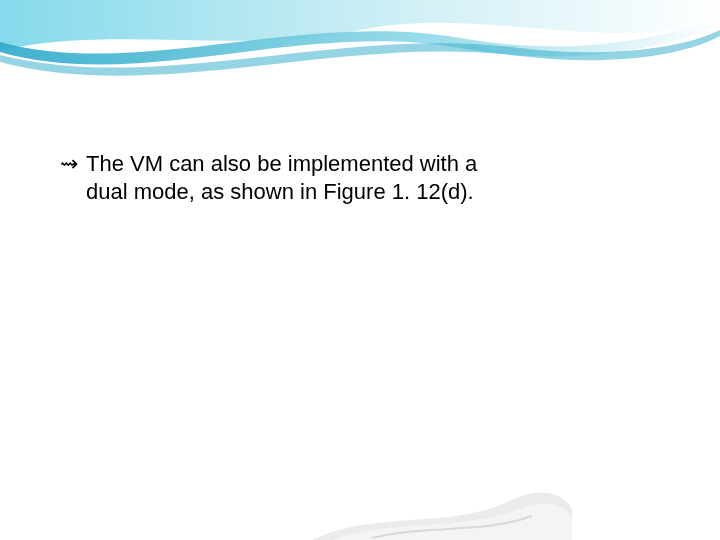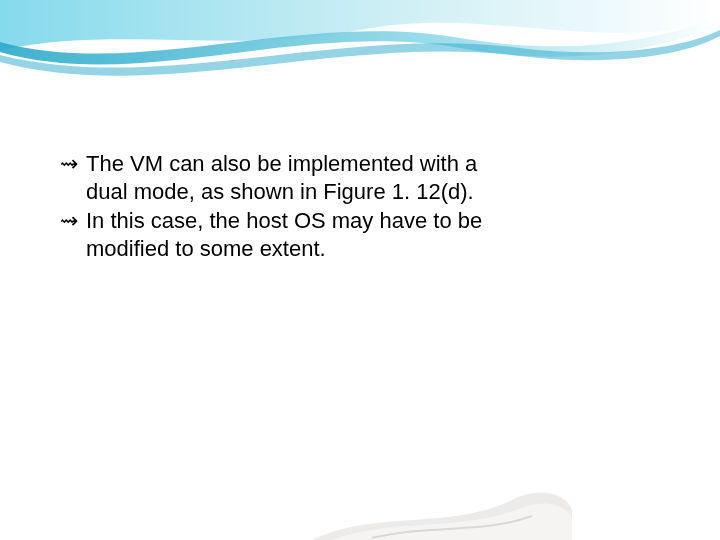--- a/index.html
+++ b/index.html
@@ -72,21 +72,20 @@
         <stop offset="100%" stop-color="#ffffff"></stop>
       </linearGradient>
     </defs>
     <path d="M0,0 L720,0 L720,20 C600,55 480,5 360,30 C240,55 120,25 0,50 Z" fill="url(#g1)" opacity="0.85"></path>
     <path d="M0,42 C140,80 300,10 460,38 C560,55 640,45 720,18 L720,26 C640,55 560,66 460,48 C300,20 140,92 0,52 Z" fill="url(#g2)" opacity="0.9"></path>
     <path d="M0,55 C160,95 340,25 520,48 C600,58 680,50 720,30 L720,36 C680,58 600,66 520,56 C340,34 160,104 0,62 Z" fill="#2aa9c9" opacity="0.5"></path>
   </svg>
 
   <div class="content">
     <p class="bullet-item"><span class="bullet-glyph">⇝</span><span>The VM can also be implemented with a dual mode, as shown in Figure 1. 12(d).</span></p>
-    <p class="bullet-item"><span class="bullet-glyph">⇝</span><span>In this case, the host OS may have to be modified to some extent.</span></p>
   </div>
 
   <svg class="bottom-deco" viewBox="0 0 260 60" preserveAspectRatio="none">
     <path d="M0,60 C60,30 140,50 200,20 C230,5 255,15 260,30 L260,60 Z" fill="#ecebea"></path>
     <path d="M20,60 C80,38 150,52 210,28 C235,18 255,26 260,38 L260,60 Z" fill="#f5f4f3"></path>
     <path d="M60,58 C120,44 170,54 220,36" stroke="#d9d8d6" stroke-width="2" fill="none"></path>
   </svg>
 
 </div>
 

